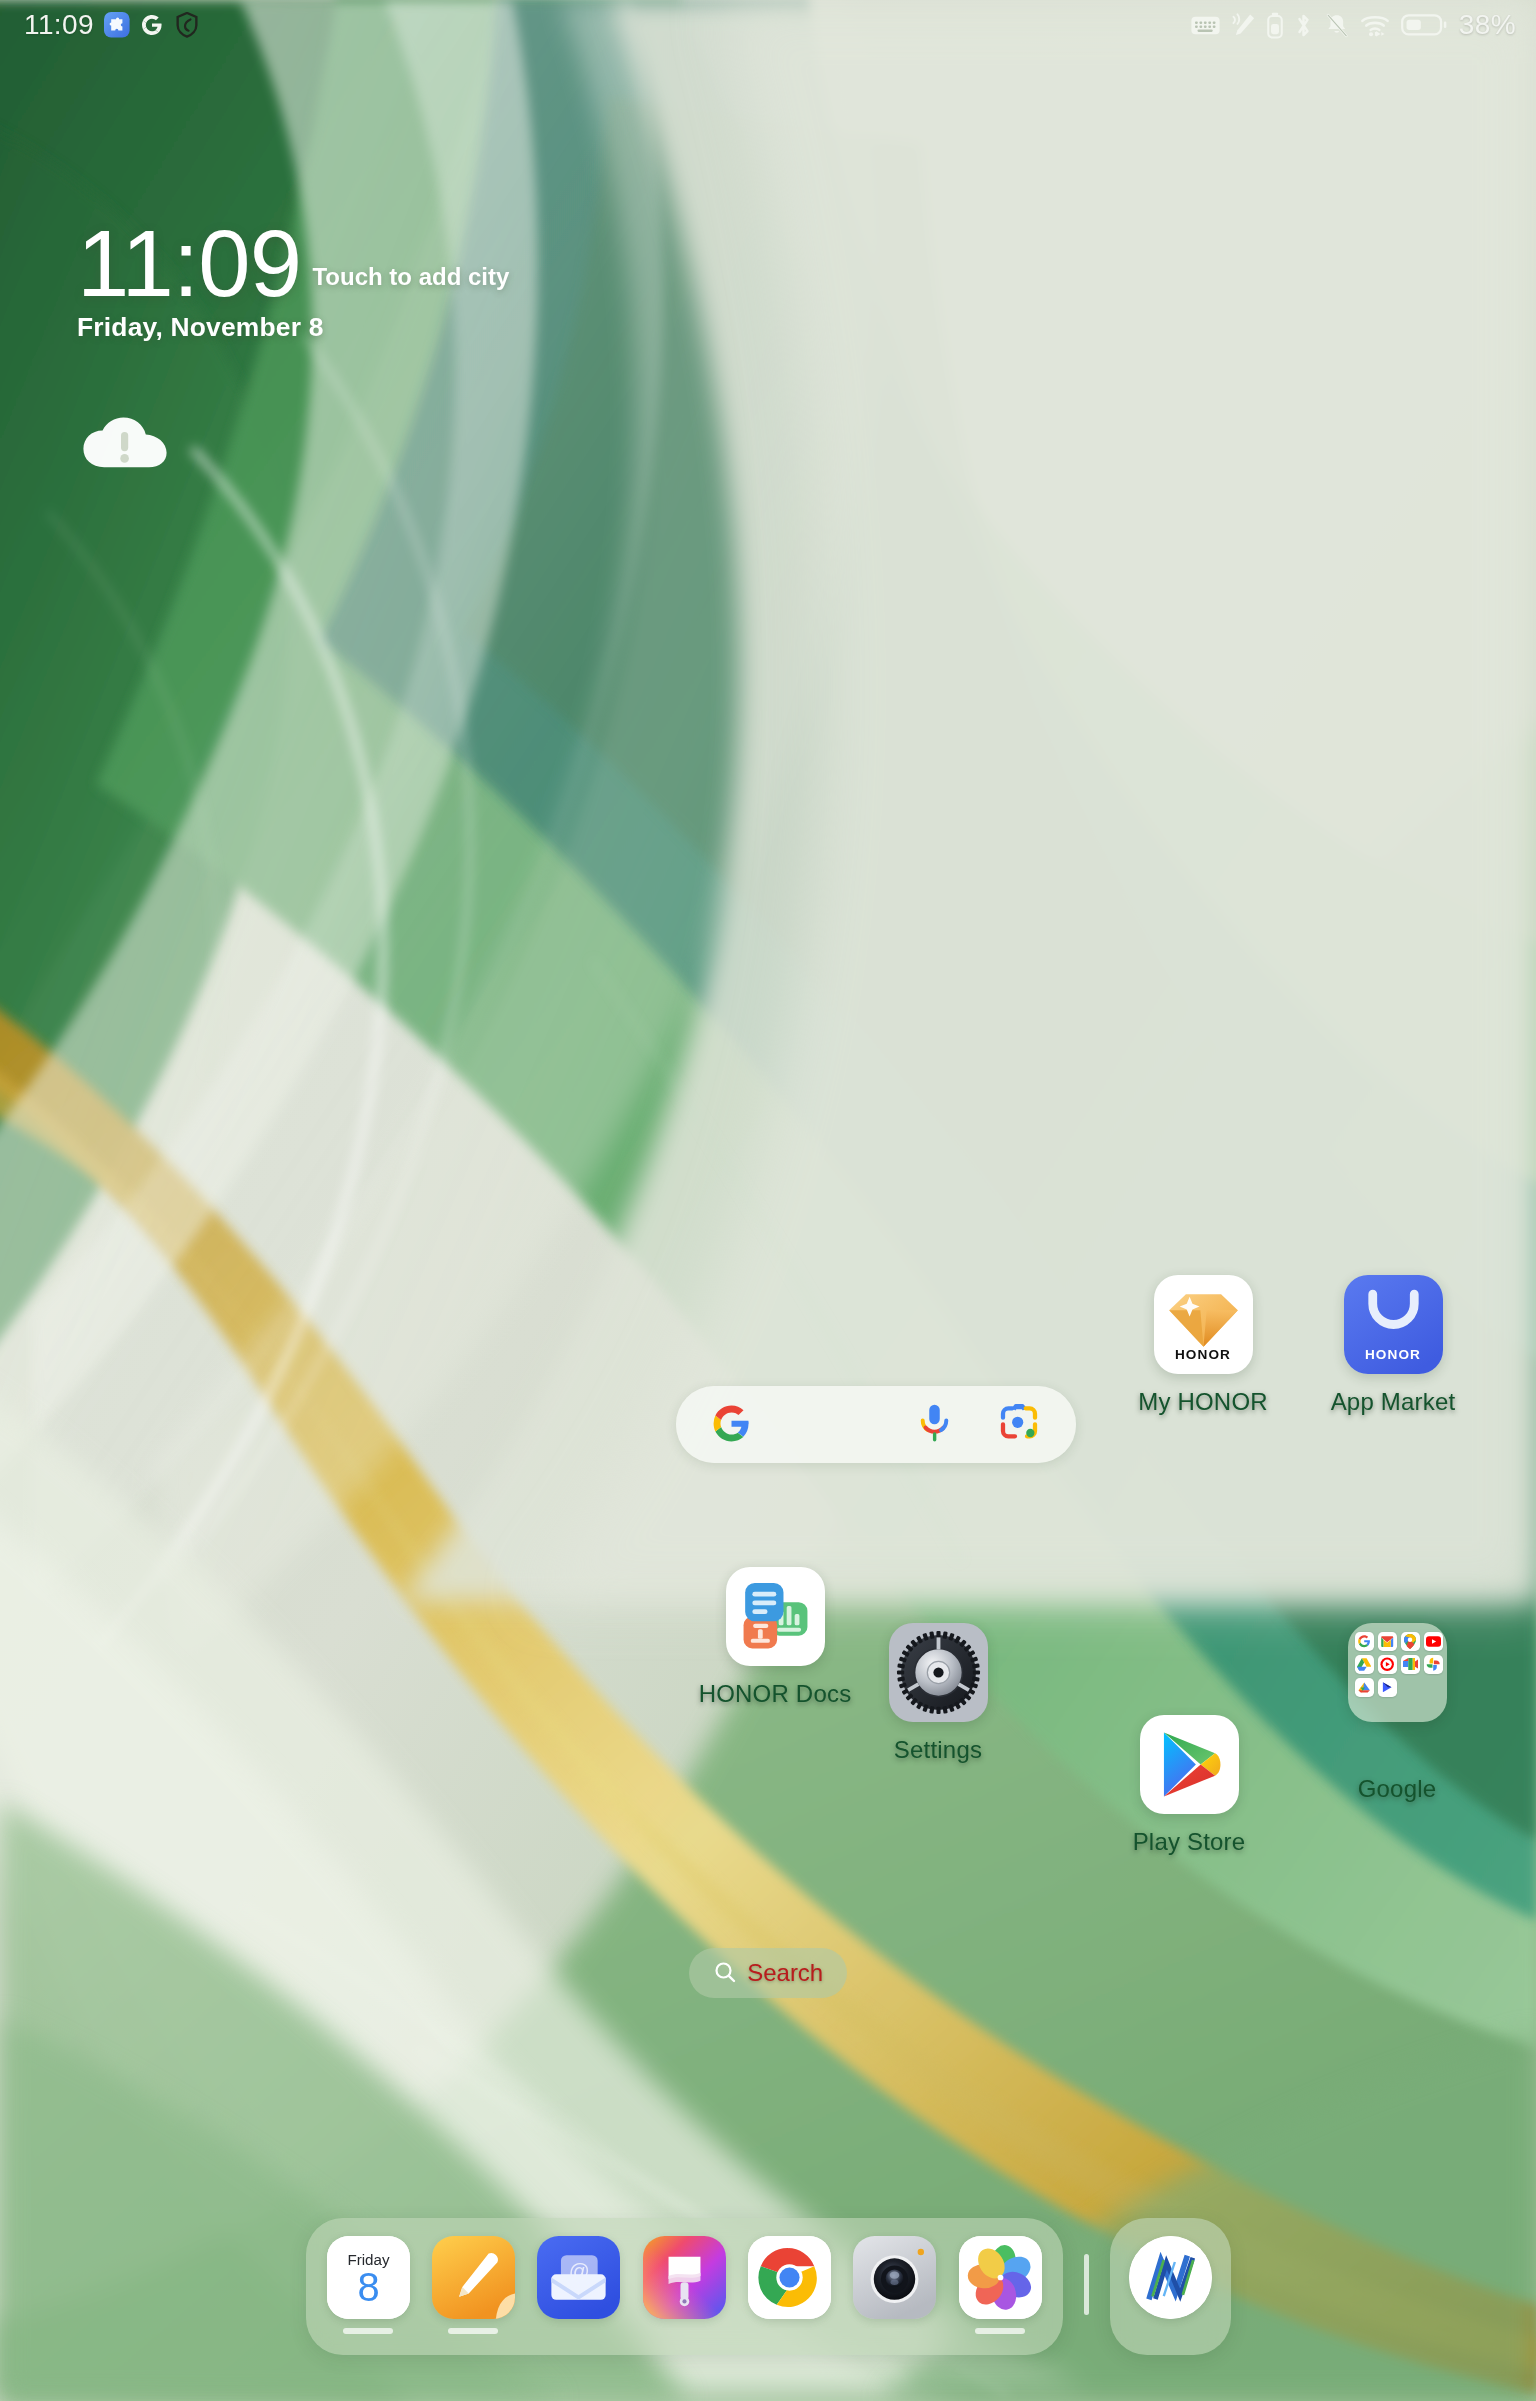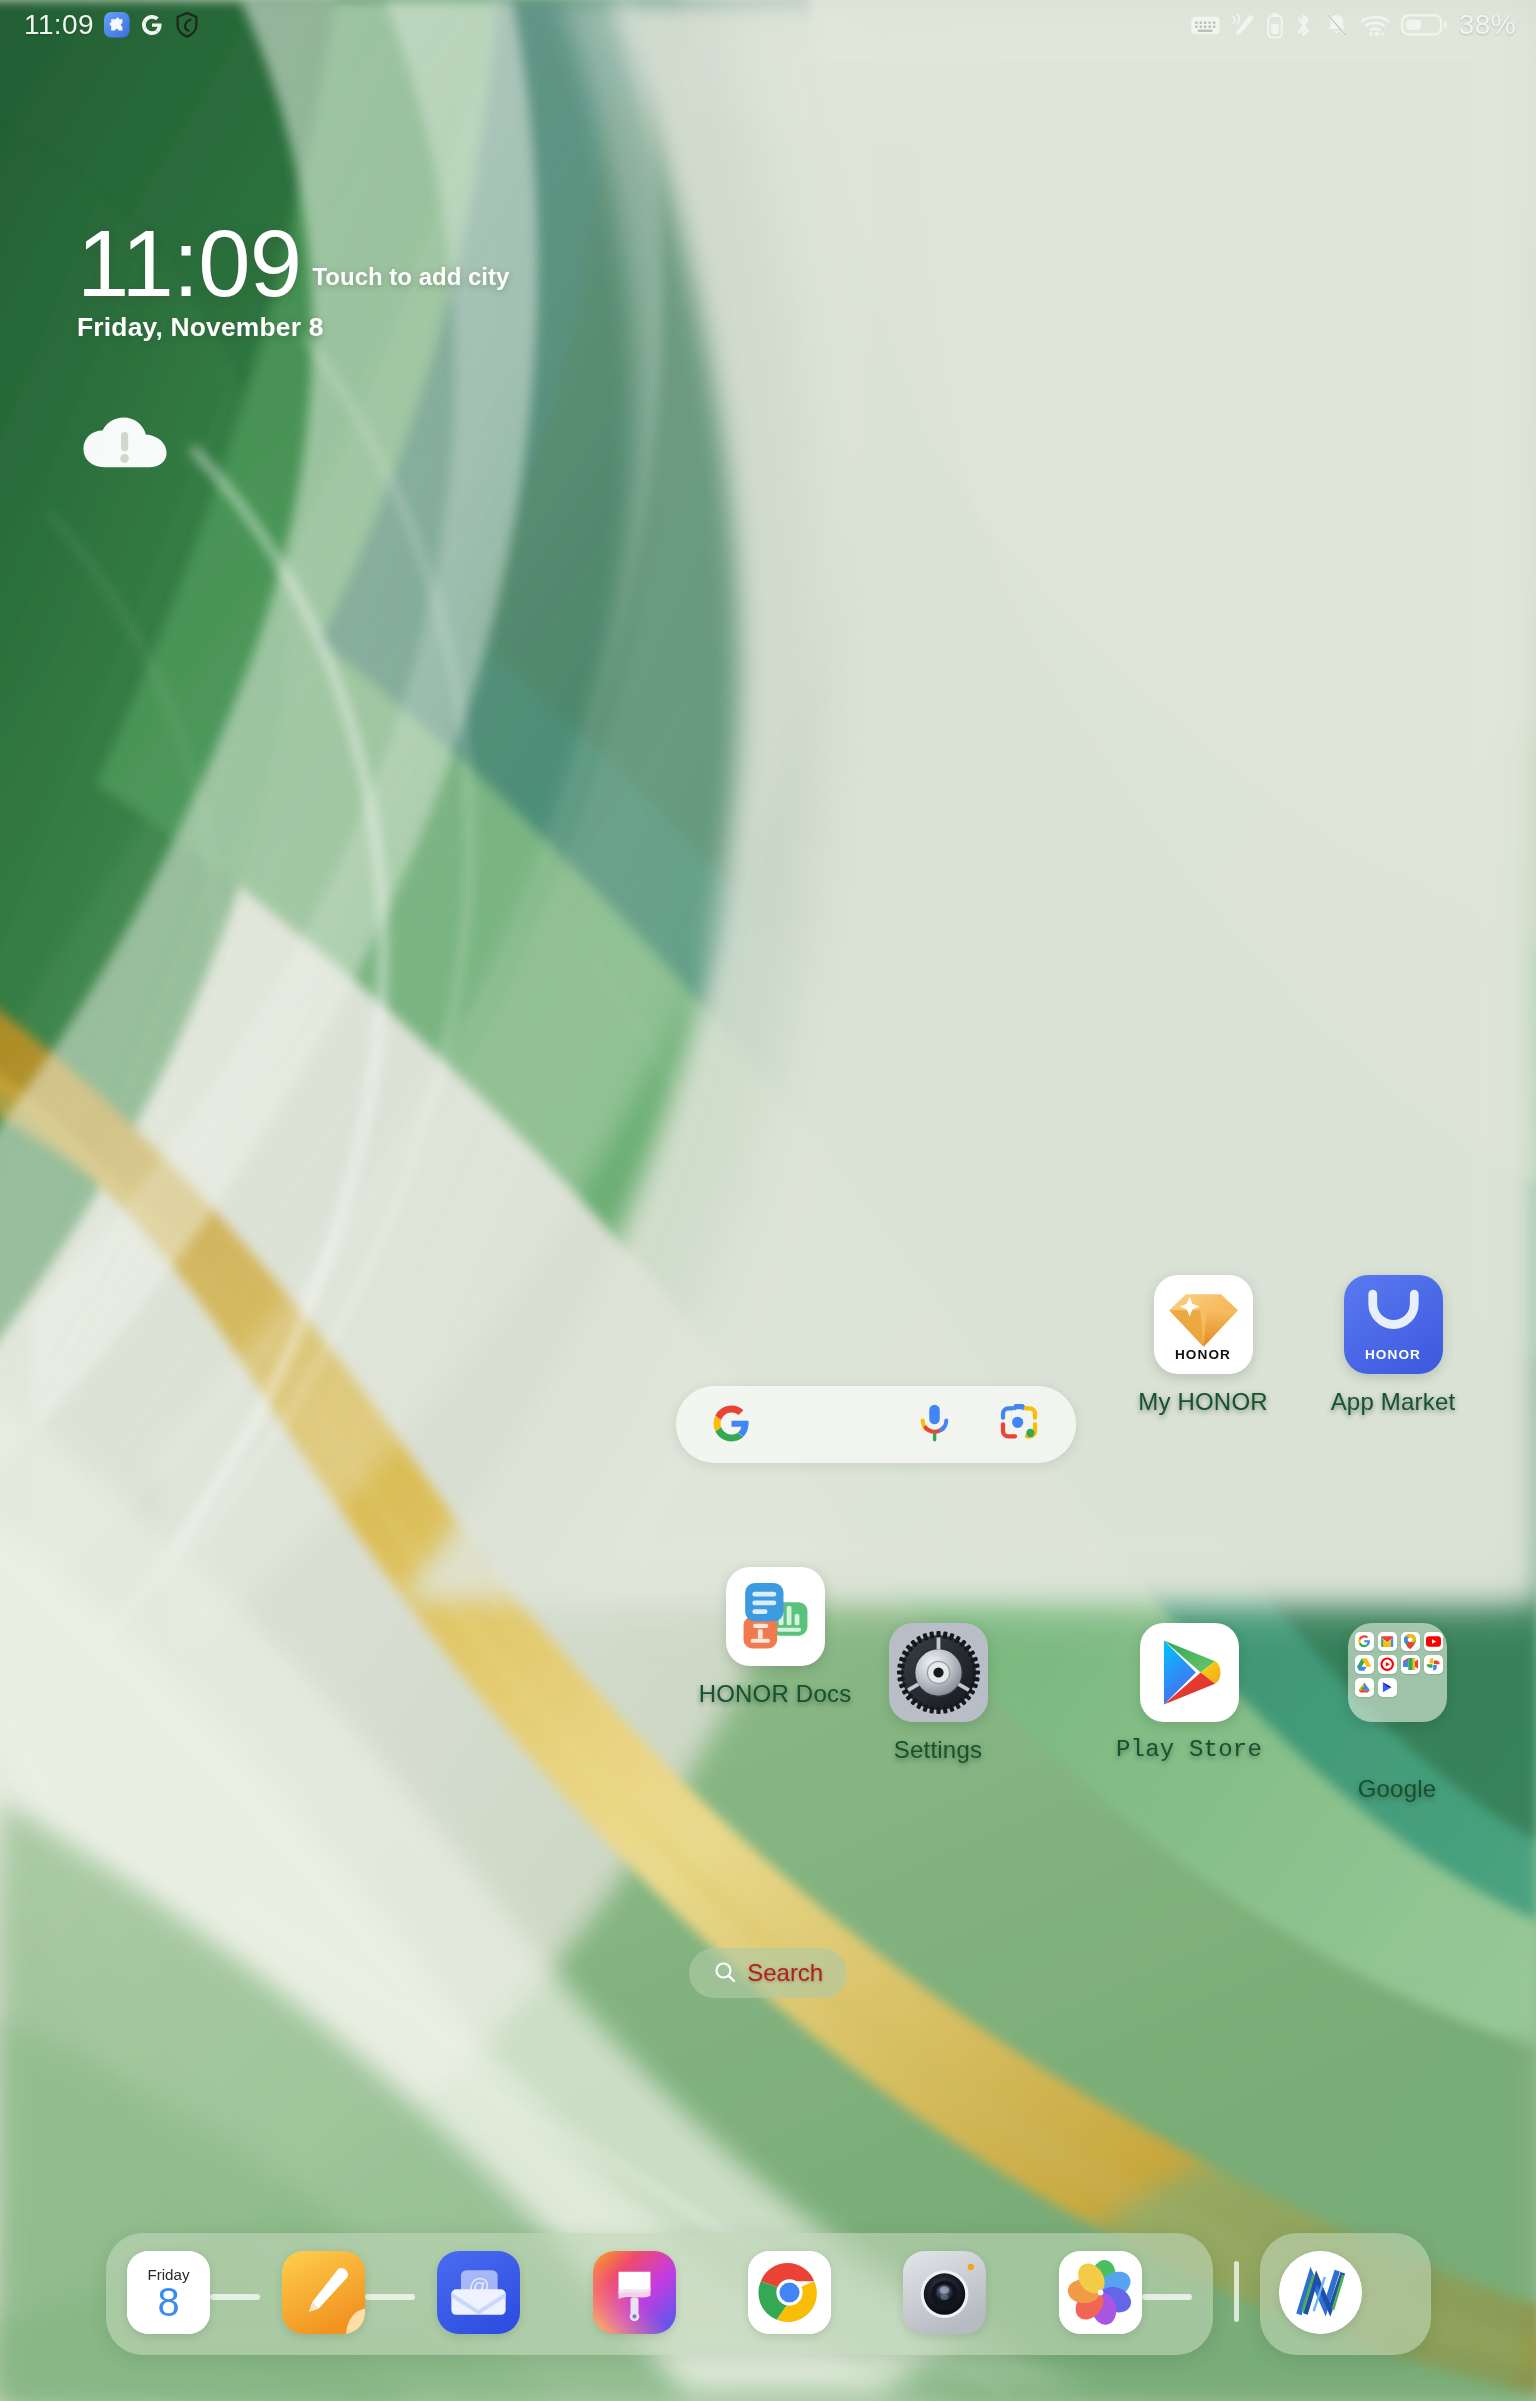--- a/index.html
+++ b/index.html
@@ -114,21 +114,21 @@
     padding:17.6px 21px 21px; display:flex; align-items:flex-end; gap:22.4px;
     backdrop-filter:blur(11.2px);
     box-shadow:0 4px 17.6px rgba(40,70,40,.13);
   }
   #dock-recent {
     background:rgba(192,214,183,.60); border-radius:37px;
     padding:17.6px 19px 21px; display:flex; align-items:flex-end;
     backdrop-filter:blur(11.2px);
     box-shadow:0 4px 17.6px rgba(40,70,40,.13);
   }
-  .dock-item { display:flex; flex-direction:row; align-items:center; }
+  .dock-item { display:flex; flex-direction:column; align-items:center; }
   .dock-icon {
     width:83px; height:83px; border-radius:21.6px; overflow:hidden;
     position:relative; box-shadow:0 2.4px 8px rgba(35,60,35,.15);
   }
   .dock-icon.circle { border-radius:42px; }
   .dock-bar {
     width:50px; height:6.4px; border-radius:3.2px; margin-top:8.8px;
     background:rgba(255,255,255,.72);
   }
   .dock-bar.hidden { visibility:hidden; }
@@ -620,21 +620,21 @@
           </g>
         <circle r="14" fill="#e6e8ec"></circle>
         <circle r="14" fill="none" stroke="#9aa0a8" stroke-width="1.6"></circle>
         <circle r="6.4" fill="#15181d"></circle>
       </g>
     </svg>
   </div>
   <div class="app-label">Settings</div>
 </div>
 
-<div class="app" style="left:1109px; top:1623px;font-family:Liberation Mono, monospace;">
+<div class="app" style="left:1109px; top:1715px;">
   <div class="app-icon icon-white">
     <svg width="99" height="99" viewBox="0 0 124 124">
       <defs>
         <linearGradient id="pb" x1="0" y1="0" x2="0.4" y2="1">
           <stop offset="0%" stop-color="#00c3ff"></stop>
             <stop offset="100%" stop-color="#4a6cf0"></stop>
         </linearGradient>
         <linearGradient id="pg" x1="0" y1="0" x2="1" y2="1">
           <stop offset="0%" stop-color="#2ea84f"></stop>
             <stop offset="100%" stop-color="#6cc66f"></stop>

